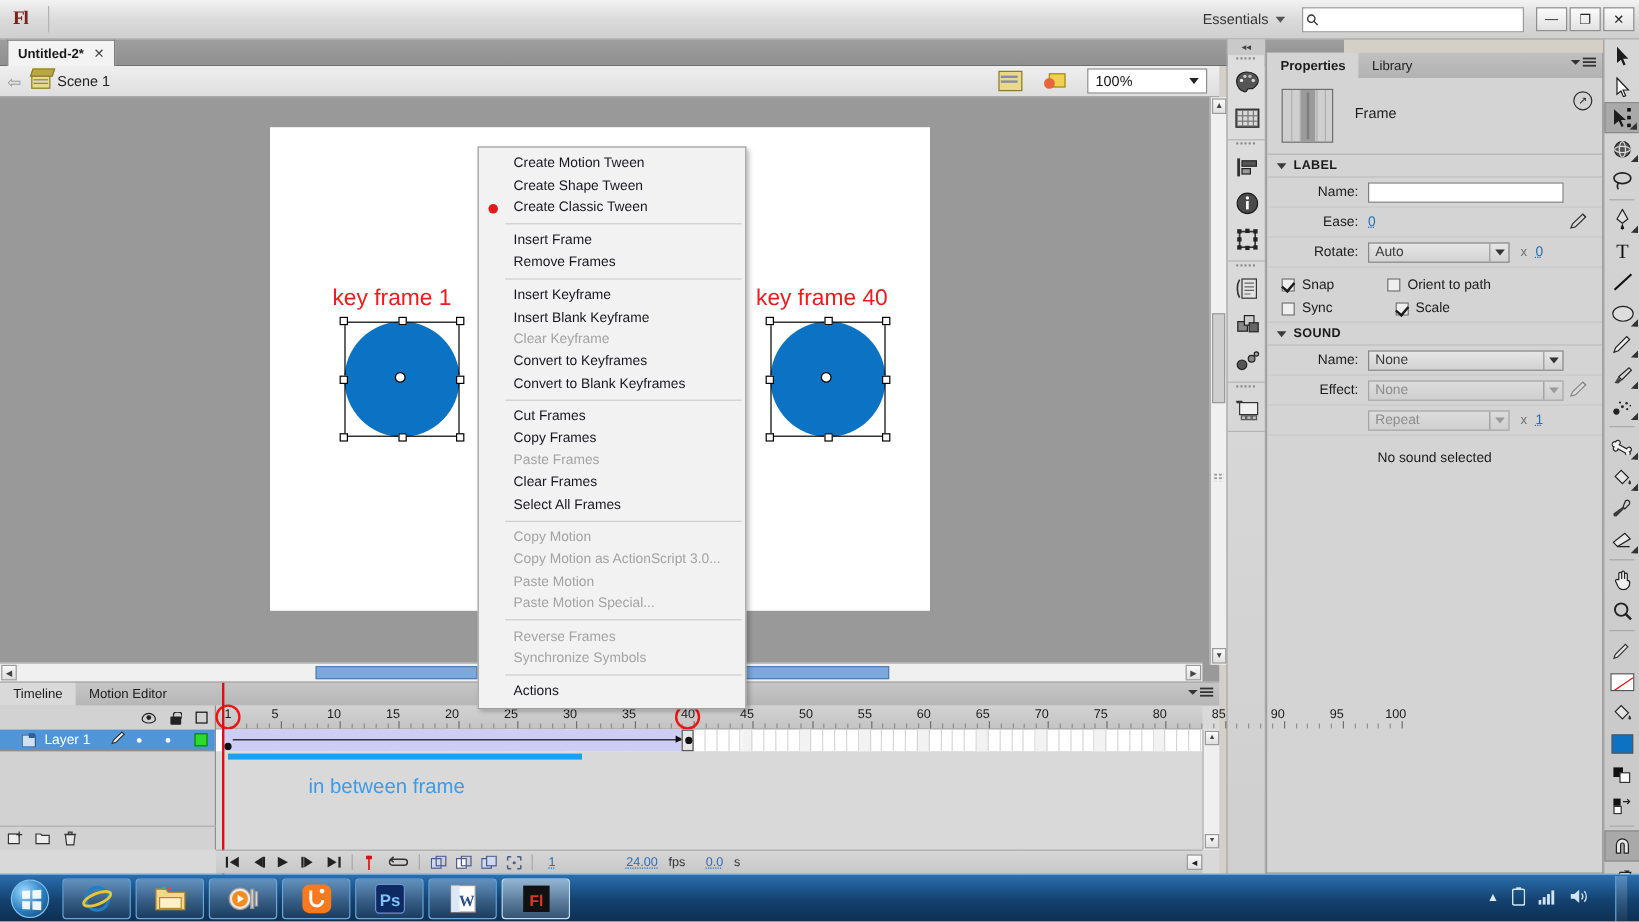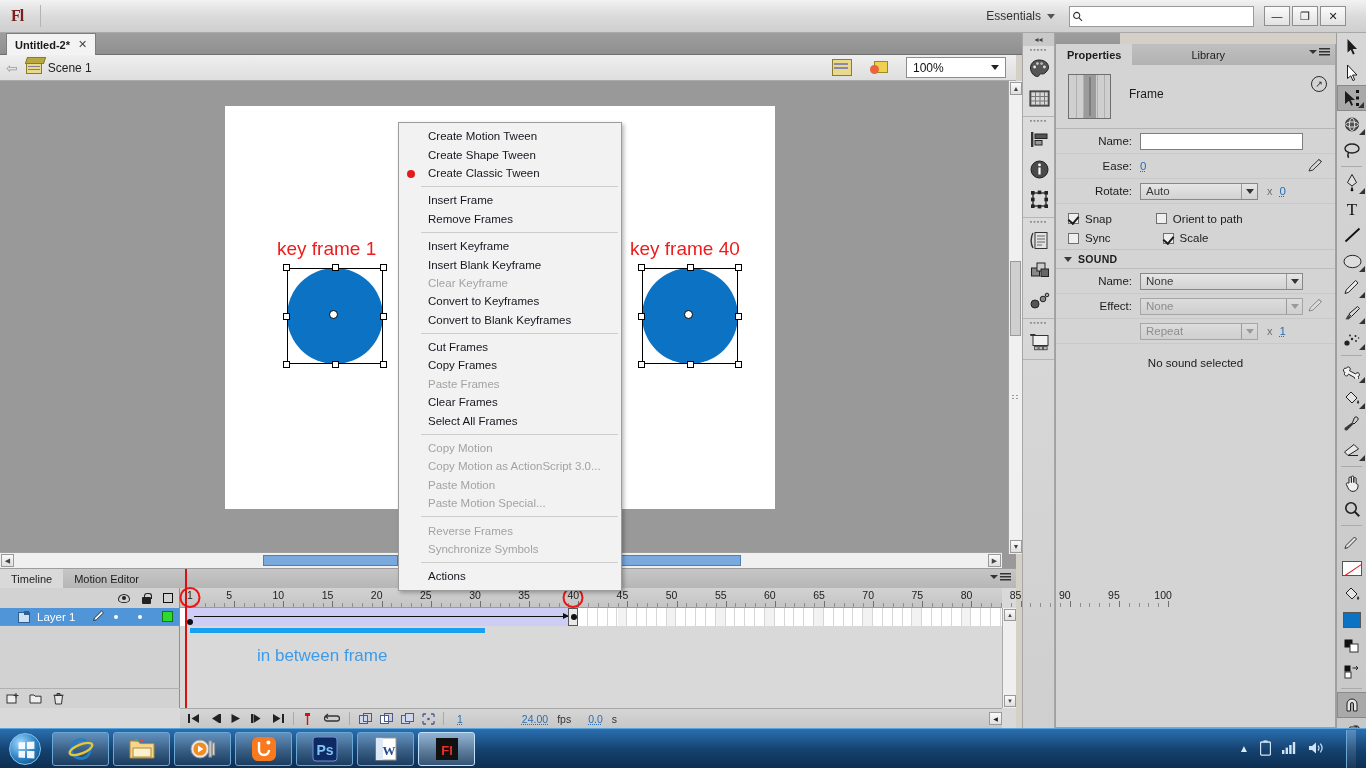--- a/index.html
+++ b/index.html
@@ -23,21 +23,21 @@
   .fl-logo {
     width:34px; height:33px; display:flex; align-items:center; justify-content:center;
     font-weight:bold; font-size:16px; color:#7a2020; font-family:"Liberation Serif", serif;
     letter-spacing:-1px;
   }
   .menu-items { display:flex; align-items:center; height:33px; }
   .menu-item {
     padding:3px 9px; font-size:12px; color:#262626; cursor:default; line-height:16px;
   }
   .menu-sep-v { width:1px; height:22px; background:#b4b4b4; margin-left:6px; }
-  .ws-area { margin-left:auto; display:flex; align-items:center; height:20px; padding-right:20px; }
+  .ws-area { margin-left:auto; display:flex; align-items:center; height:20px; padding-right:4px; }
   .ws-switcher {
     display:flex; align-items:center; gap:6px; font-size:12px; padding:4px 8px; color:#333;
   }
   .caret-down { width:0;height:0;border-left:4px solid transparent;border-right:4px solid transparent;border-top:5px solid #555; }
   .searchbox {
     width:185px; height:21px; background:#fff; border:1px solid #9a9a9a;
     display:flex; align-items:center; padding-left:3px; margin-left:6px;
   }
   .search-glyph { font-size:13px; color:#333; transform:rotate(-45deg) scaleX(1); }
   .searchbox input { border:0; outline:0; font-size:11px; width:150px; background:transparent; font-family:"Liberation Sans",sans-serif; }
@@ -151,21 +151,21 @@
   .dockgroup{ border-bottom:1px solid #b5b5b5; padding-bottom:3px; }
   .grip{height:7px;display:flex;align-items:center;justify-content:center;color:#8a8a8a;font-size:7px;letter-spacing:1px;}
   .dockicon{ width:33px;height:30px;display:flex;align-items:center;justify-content:center;}
   .dockicon svg{ display:block; }
 
   
   .proppanel {
     position:absolute; left:1055px; top:44px; width:281px; height:684px;
     background:#d4d4d4; border:1px solid #a0a0a0; border-top:none;
   }
-  .paneltabs { height:21px; background:linear-gradient(#c0c0c0,#b2b2b2); display:flex; align-items:flex-end; position:relative;gap:48px;}
+  .paneltabs { height:21px; background:linear-gradient(#c0c0c0,#b2b2b2); display:flex; align-items:flex-end; position:relative;}
   .ptab { height:21px; padding:0 11px; display:flex;align-items:center; font-size:11px; color:#1c1c1c; }
   .ptab.active { background:#d4d4d4; font-weight:bold; }
   .panelmenu { position:absolute; right:5px; top:4px; display:flex; gap:2px; align-items:center;}
   .panelmenu .c{width:0;height:0;border-left:4px solid transparent;border-right:4px solid transparent;border-top:4px solid #333;}
   .panelmenu .l{width:11px;height:8px;background:
       linear-gradient(#333,#333) 0 0/11px 1.5px no-repeat,
       linear-gradient(#333,#333) 0 3px/11px 1.5px no-repeat,
       linear-gradient(#333,#333) 0 6px/11px 1.5px no-repeat;}
   .prop-head { display:flex; align-items:flex-start; padding:9px 8px 9px 12px; border-bottom:1px solid #b4b4b4; }
   .framethumb { width:43px;height:45px;border:1px solid #6f6f6f;background:#cfcfcf;position:relative;}
@@ -560,20 +560,24 @@
           <div class="col" style="left:14px"></div>
         <div class="col" style="left:28px"></div>
           <div class="col" style="left:35px"></div>
         <div class="dk" style="left:15px;width:12px;"></div>
         <div class="ph" style="left:20px;"></div>
       </div>
       <div class="prop-title">Frame</div>
       <div class="expandbtn">↗</div>
     </div>
 
+    <div class="section-hdr">
+      <span class="tri"></span>
+      <span>LABEL</span>
+    </div>
     <div class="prow">
       <div class="plabel">Name:</div>
       <div class="ptextfield"></div>
       <div style="width:22px"></div>
     </div>
 
     <div class="prow">
       <div class="plabel">Ease:</div>
       <span class="linkval">0</span>
       <span class="pencil">

